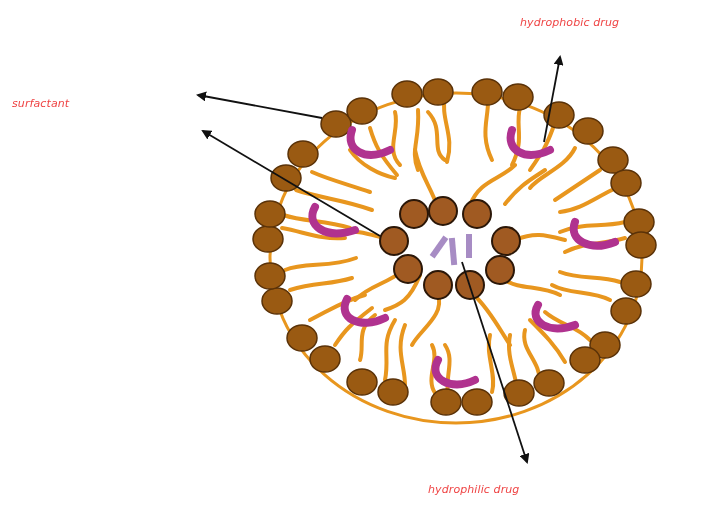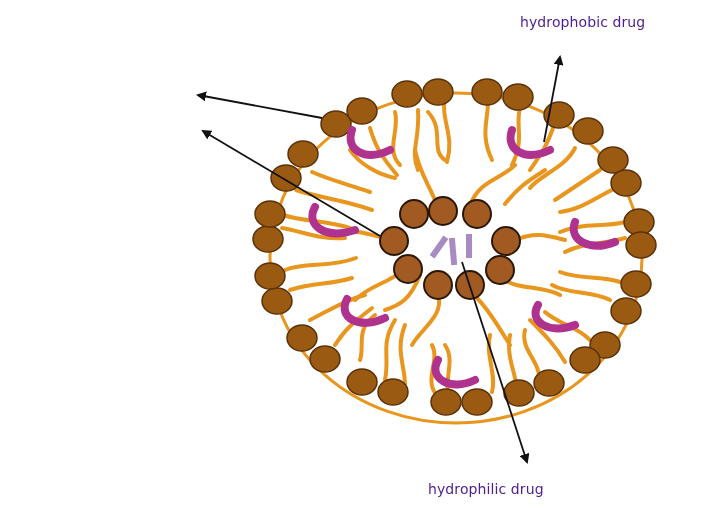--- a/index.html
+++ b/index.html
@@ -1,17 +1,17 @@
 <!DOCTYPE html>
 <html><head>
 <meta charset="utf-8">
 <style>
   html, body { margin: 0; padding: 0; background: #ffffff; }
   body { width: 701px; height: 508px; position: relative; overflow: hidden; font-family: "DejaVu Sans", "Liberation Sans", sans-serif; }
-  .label { position: absolute; color: #4c1d95; font-size: 14px; line-height: 19px; letter-spacing: 0.1px; }
+  .label { position: absolute; color: #ef4444; font-size: 11px; line-height: 19px; letter-spacing: 0.1px; font-style: italic; }
   #lbl-surf { left: 12px; top: 94px; width: 200px; }
   #lbl-hphob { left: 520px; top: 13px; }
   #lbl-hphil { left: 406px; top: 480px; margin-left: 22px; }
   svg#diagram { position: absolute; left: 0; top: 0; }
 </style>
 </head>
 <body>
 
 <svg id="diagram" width="701" height="508" viewBox="0 0 701 508" xmlns="http://www.w3.org/2000/svg">
   <defs>
@@ -137,15 +137,16 @@
 
   <g stroke="#111" stroke-width="1.8" fill="none">
     <line x1="322" y1="118" x2="198" y2="95" marker-end="url(#arrowhead)"></line>
     <line x1="380" y1="236" x2="203" y2="131" marker-end="url(#arrowhead)"></line>
     <line x1="544" y1="142" x2="560" y2="57" marker-end="url(#arrowhead)"></line>
     <line x1="462" y1="262" x2="527" y2="462" marker-end="url(#arrowhead)"></line>
   </g>
 </svg>
 
 <div class="label" id="lbl-surf">
+  <div>surfactant</div>
 </div>
 <div class="label" id="lbl-hphob">hydrophobic drug</div>
 <div class="label" id="lbl-hphil">hydrophilic drug</div>
 
 </body></html>

